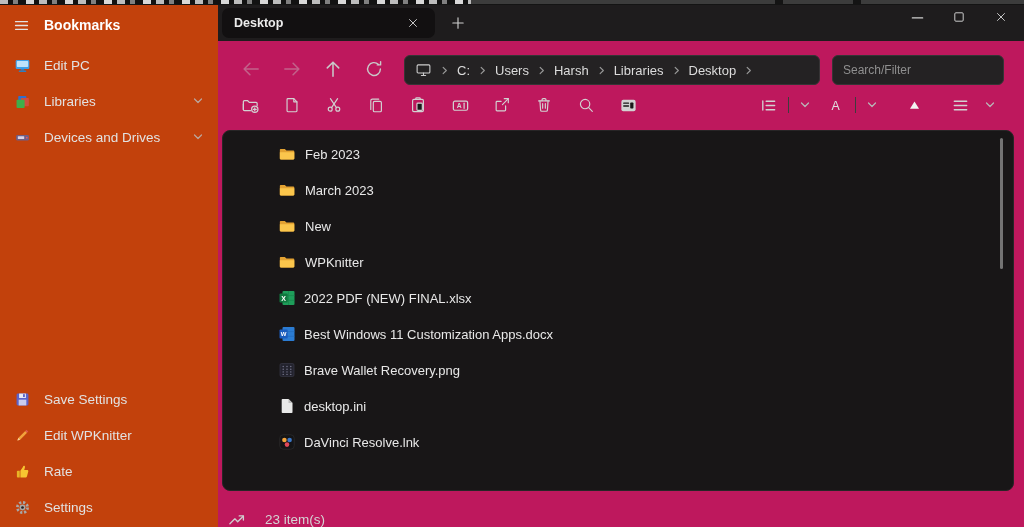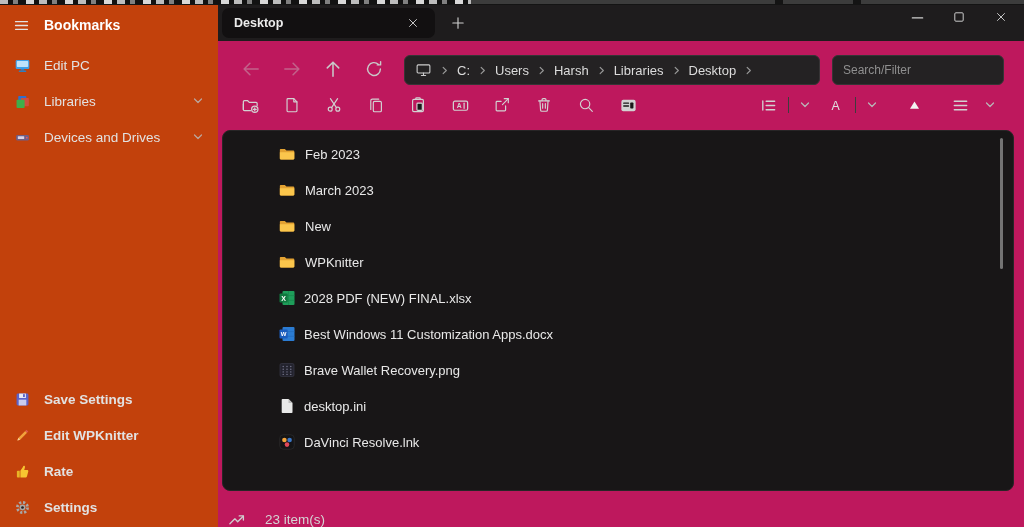--- a/index.html
+++ b/index.html
@@ -13,21 +13,21 @@
   .top-artifact .solid { position:absolute; right:0; top:0; height:4px; width:54%;
     background:linear-gradient(90deg,#3c3c3c 0 55%,#141414 55% 56.5%,#3c3c3c 56.5% 69%,#141414 69% 70.5%,#3c3c3c 70.5% 100%); }
 
   
   .sidebar { position:absolute; left:0; top:5px; bottom:0; width:218px; background:#c2410c; }
   .sidebar-header { display:flex; align-items:center; gap:14px; padding:0 13px; height:40px; color:#FFFFFF; font-weight:bold; font-size:14px; }
   .side-items { margin-top:2px; }
   .side-item { height:36px; display:flex; align-items:center; gap:13px; padding:0 14px; font-size:13.5px; color:#E2E2E2; cursor:default; }
   .side-item svg { flex:0 0 auto; }
   .side-chevron { margin-left:auto; opacity:.85; }
-  .sidebar-footer { position:absolute; bottom:2px; left:0; right:0;font-weight:bold; }
+  .sidebar-footer { position:absolute; bottom:2px; left:0; right:0; }
 
   
   .main { position:absolute; left:218px; top:5px; right:0; bottom:0; background:#be185d; }
   .tab-strip { position:absolute; top:0; left:0; right:0; height:36px; background:#1E1C1D; }
   .tab { position:absolute; left:4px; top:3px; width:213px; height:30px; background:#121011; border-radius:7px;
          display:flex; align-items:center; padding:0 12px; }
   .tab-label { flex:1; color:#ECECEC; font-size:12.5px; font-weight:600; }
   .tab-close { width:20px; height:20px; display:flex; align-items:center; justify-content:center; border-radius:4px; }
   .new-tab { position:absolute; left:230px; top:8px; width:20px; height:20px; display:flex; align-items:center; justify-content:center; }
   .window-controls { position:absolute; top:0; right:8px; display:flex; gap:12px; }
@@ -390,21 +390,21 @@
             </svg>
             <span>WPKnitter</span>
           </div>
           <div class="file-row">
             <svg width="16" height="16" viewBox="0 0 16 16">
               <rect x="3.5" y="1" width="12" height="14" rx="1" fill="#1E9E5A"></rect>
               <path d="M9.5 1v14M3.5 5.6h12M3.5 10.3h12" stroke="#17814A" stroke-width="0.6"></path>
               <rect x="0.5" y="3.6" width="8.2" height="8.8" rx="0.9" fill="#10793F"></rect>
               <text x="4.6" y="10.6" text-anchor="middle" font-size="7" font-weight="bold" fill="#FFFFFF" font-family="Liberation Sans, sans-serif">X</text>
             </svg>
-            <span>2028 PDF (NEW) FINAL.xlsx</span>
+            <span>2022 PDF (NEW) FINAL.xlsx</span>
           </div>
           <div class="file-row">
             <svg width="16" height="16" viewBox="0 0 16 16">
               <rect x="3.5" y="1" width="12" height="14" rx="1" fill="#2B7CD3"></rect>
               <path d="M3.5 5.6h12M3.5 10.3h12" stroke="#2368B5" stroke-width="0.6"></path>
               <rect x="0.5" y="3.6" width="8.2" height="8.8" rx="0.9" fill="#1A5DBE"></rect>
               <text x="4.6" y="10.4" text-anchor="middle" font-size="6" font-weight="bold" fill="#FFFFFF" font-family="Liberation Sans, sans-serif">W</text>
             </svg>
             <span>Best Windows 11 Customization Apps.docx</span>
           </div>

